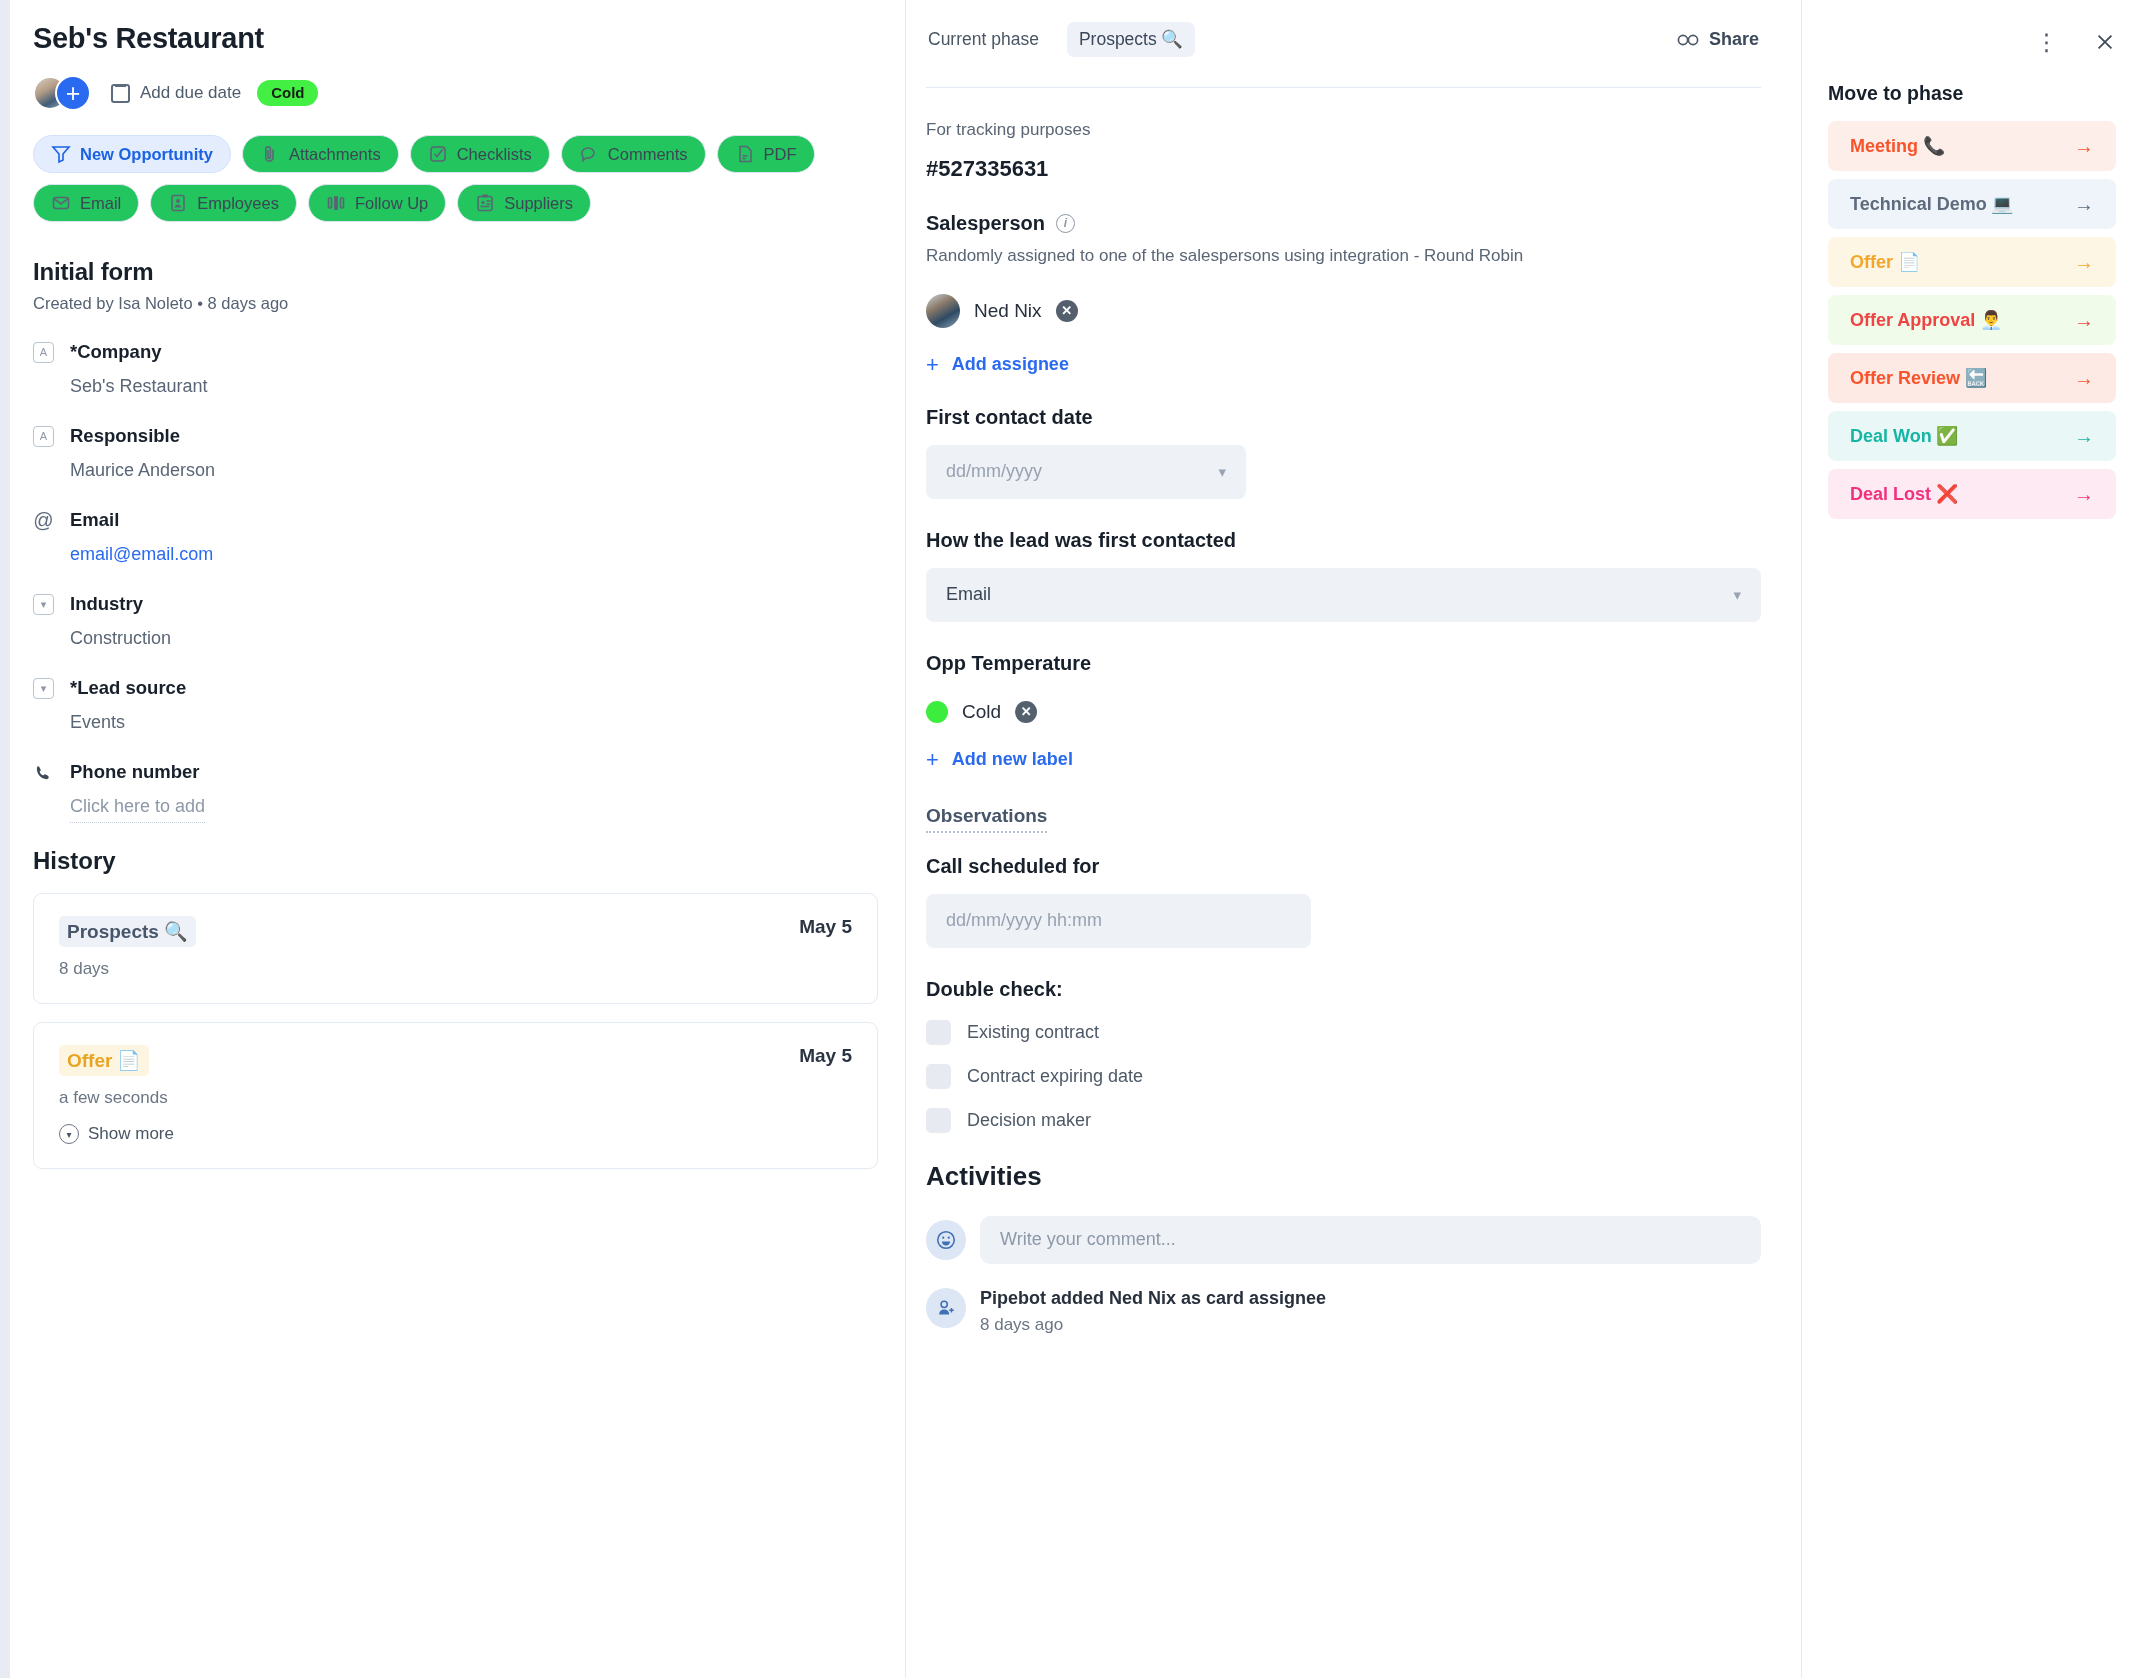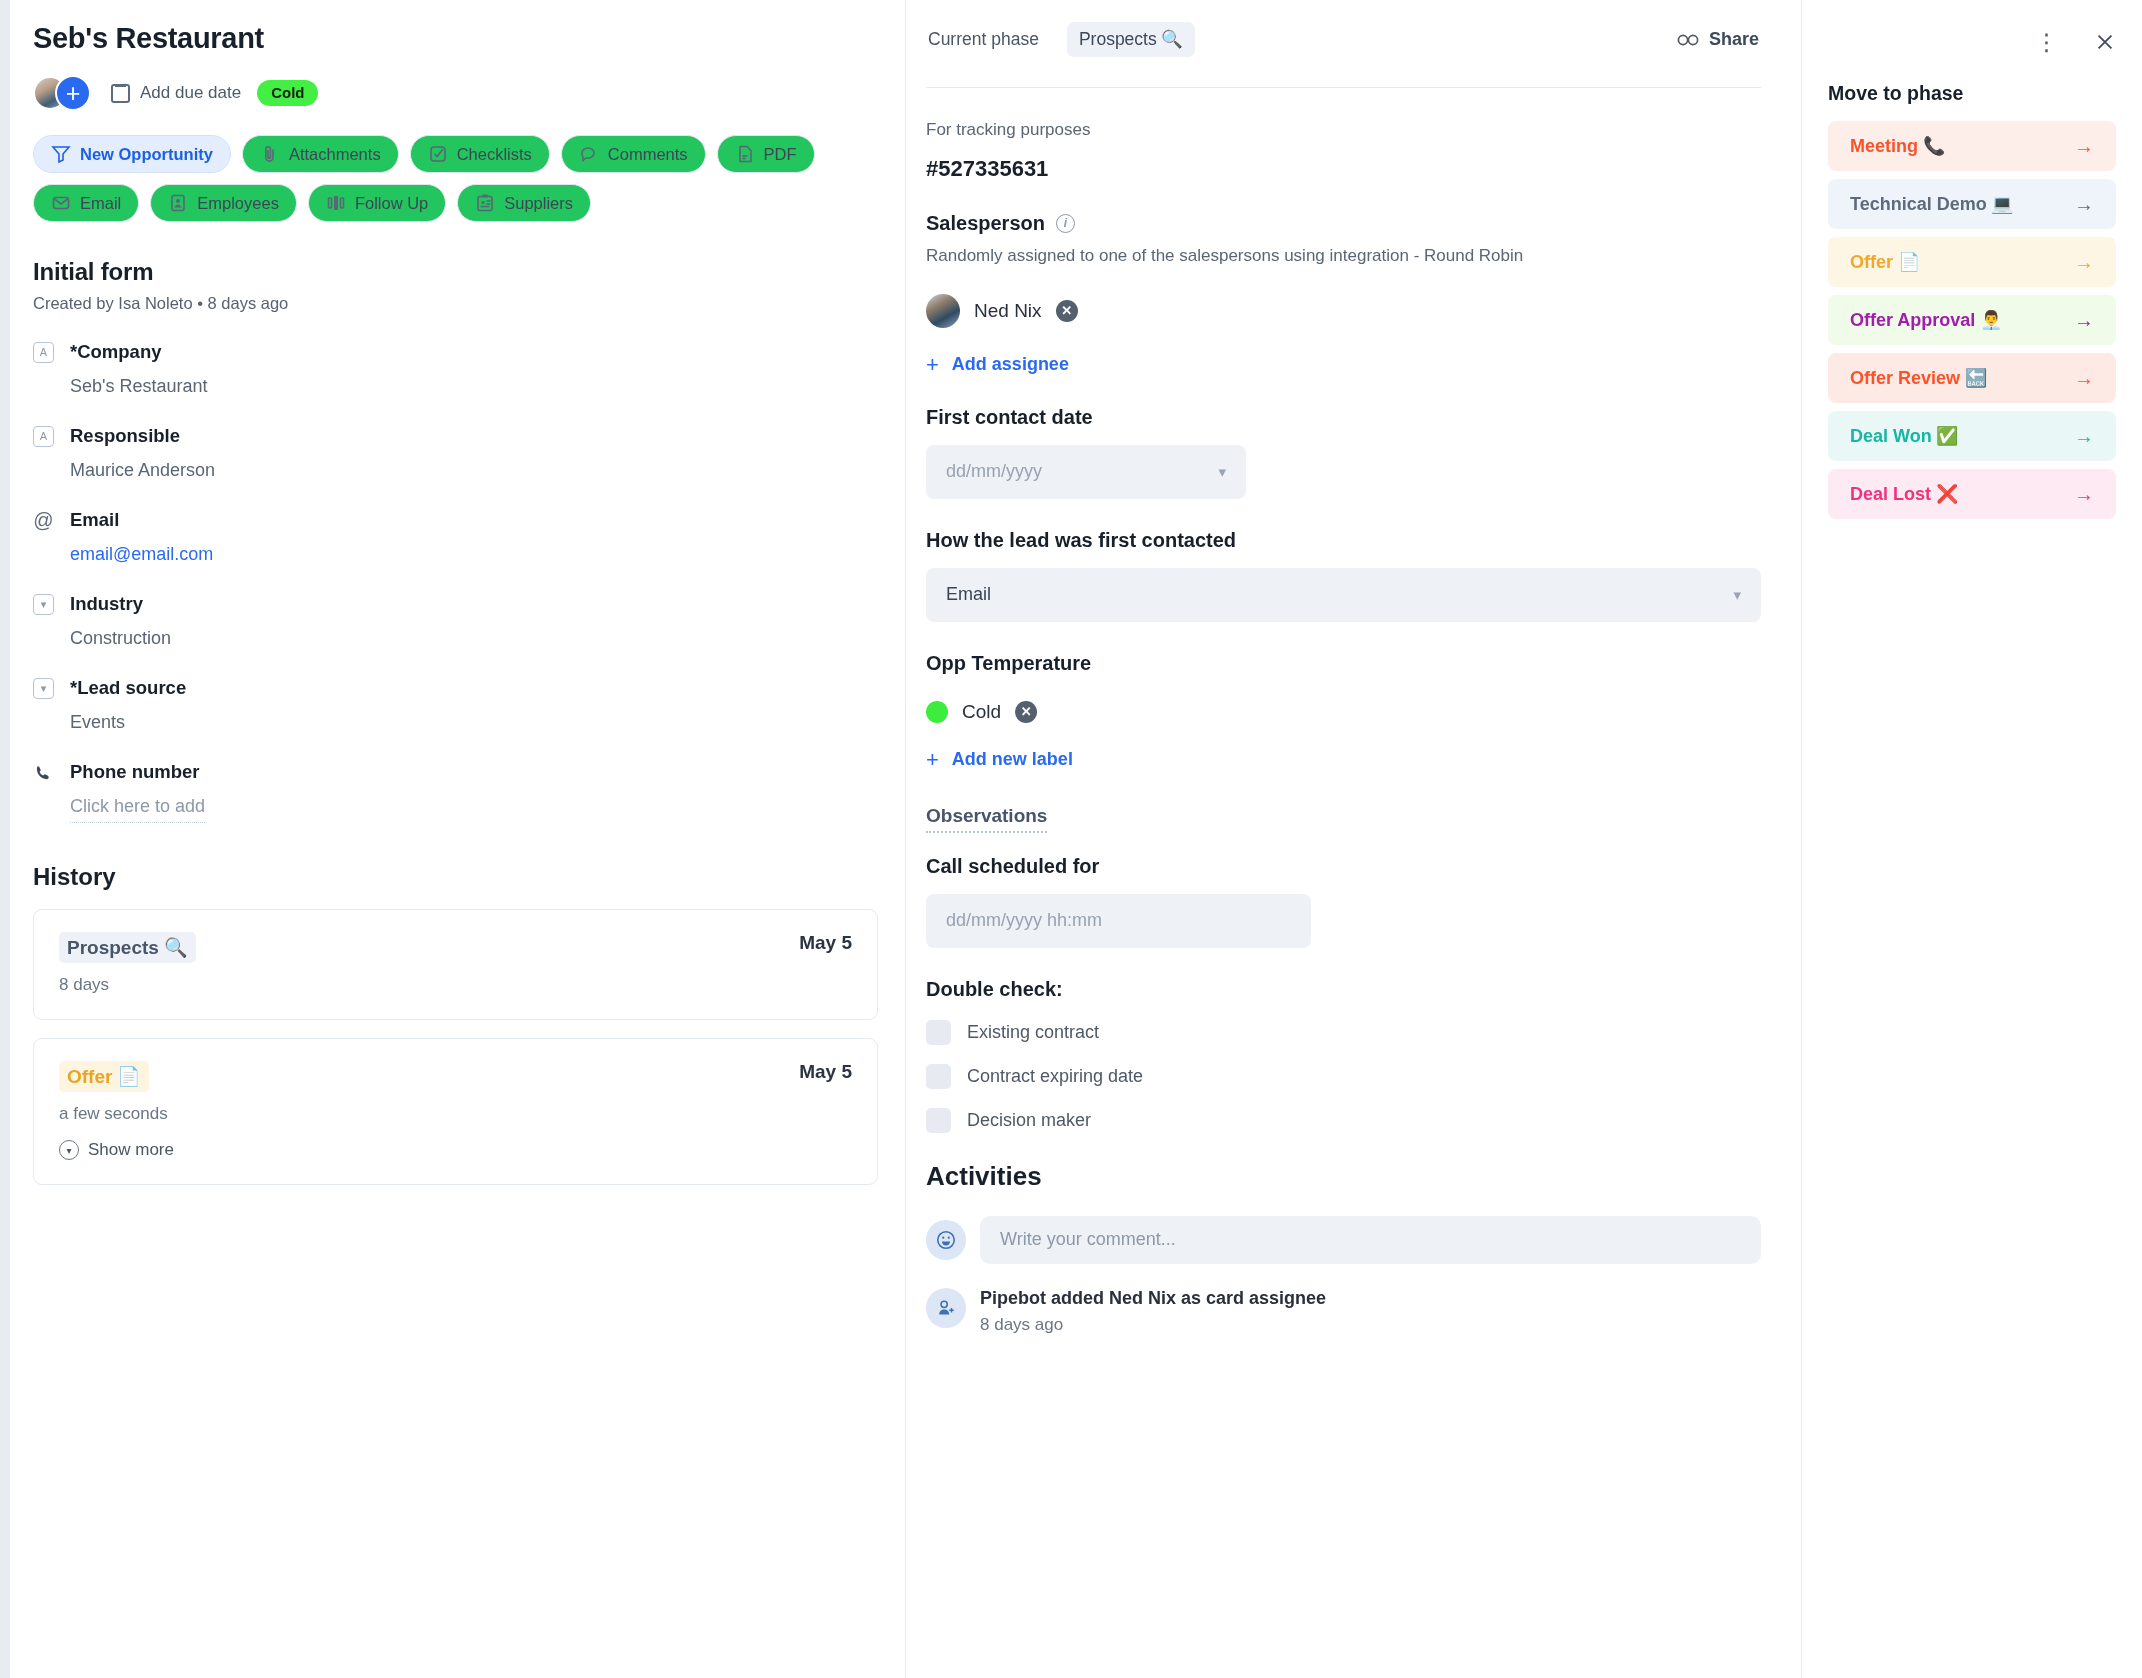--- a/index.html
+++ b/index.html
@@ -62,21 +62,21 @@
     display: flex; align-items: center; justify-content: center; font-size: 11px; color: #8d98a8;
   }
   .fi.plain { border: none; }
   .field-label { font-size: 18.5px; font-weight: 700; color: #17202b; }
   .field-value { font-size: 18px; color: #5a6676; margin-top: 13px; margin-left: 37px; }
   .field-value.link { color: #2a6af0; }
   .field-value.placeholder {
     color: #8d98a8; border-bottom: 1.5px dotted #c2ccda; display: inline-block; padding-bottom: 5px;
   }
 
-  .history-title { font-size: 24px; font-weight: 700; margin-top: 40px; color: #17202b; }
+  .history-title { font-size: 24px; font-weight: 700; margin-top: 24px; color: #17202b; }
   .hist-card {
     border: 1px solid #e3eaf3; border-radius: 9px; margin-top: 18px;
     padding: 22px 25px 24px 25px; width: 845px; position: relative; background: #fff;
   }
   .hist-top { display: flex; align-items: flex-start; justify-content: space-between; }
   .phase-tag { font-size: 19px; font-weight: 600; padding: 4px 8px; border-radius: 5px; display: inline-block; }
   .phase-tag.prospects { background: #eef2f8; color: #48566a; }
   .phase-tag.offer { background: #fdf5e0; color: #e9a423; }
   .hist-date { font-size: 19px; font-weight: 700; color: #2b3442; }
   .hist-elapsed { font-size: 17px; color: #6b7685; margin-top: 12px; }
@@ -483,21 +483,21 @@
           <span class="arrow">→</span>
         </div>
         <div class="phase-btn" style="background:#eef4fa;color:#5d6b7c">
           <span class="lbl">Technical Demo 💻</span>
           <span class="arrow">→</span>
         </div>
         <div class="phase-btn" style="background:#fdf6e4;color:#f3a72a">
           <span class="lbl">Offer 📄</span>
           <span class="arrow">→</span>
         </div>
-        <div class="phase-btn" style="background:#f1fbea;color:#a21caf">
+        <div class="phase-btn" style="background:#f1fbea;color:#ef4444">
           <span class="lbl">Offer Approval 👨‍💼</span>
           <span class="arrow">→</span>
         </div>
         <div class="phase-btn" style="background:#fdeae4;color:#f9532b">
           <span class="lbl">Offer Review 🔙</span>
           <span class="arrow">→</span>
         </div>
         <div class="phase-btn" style="background:#e9f8f7;color:#16b5a4">
           <span class="lbl">Deal Won ✅</span>
           <span class="arrow">→</span>

